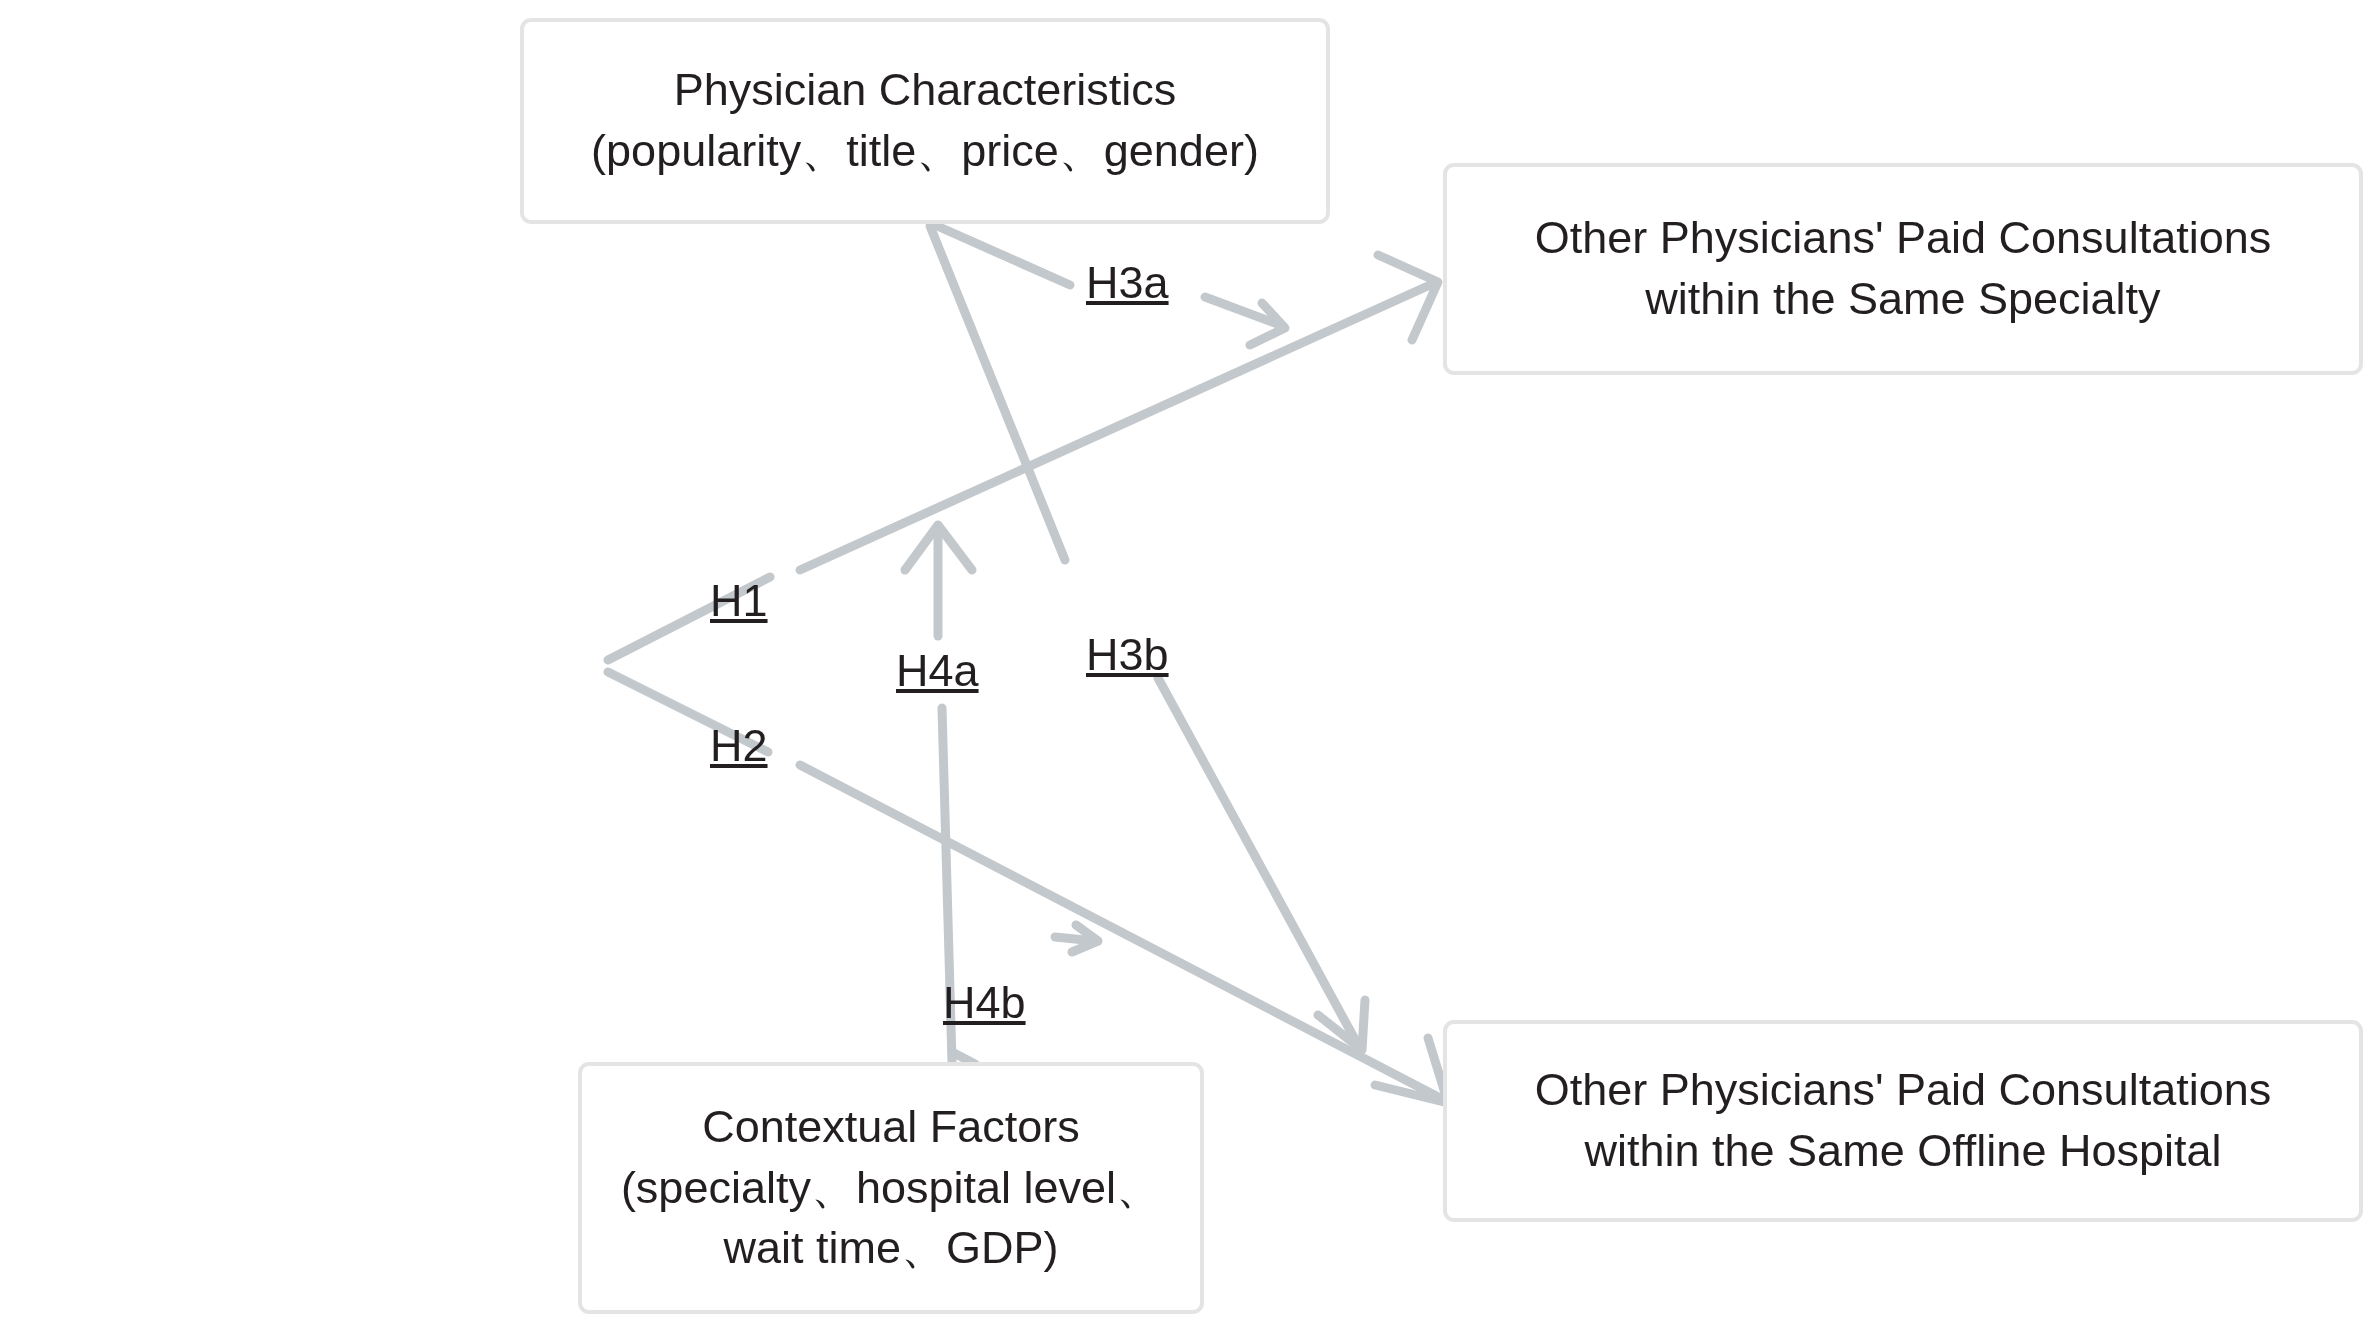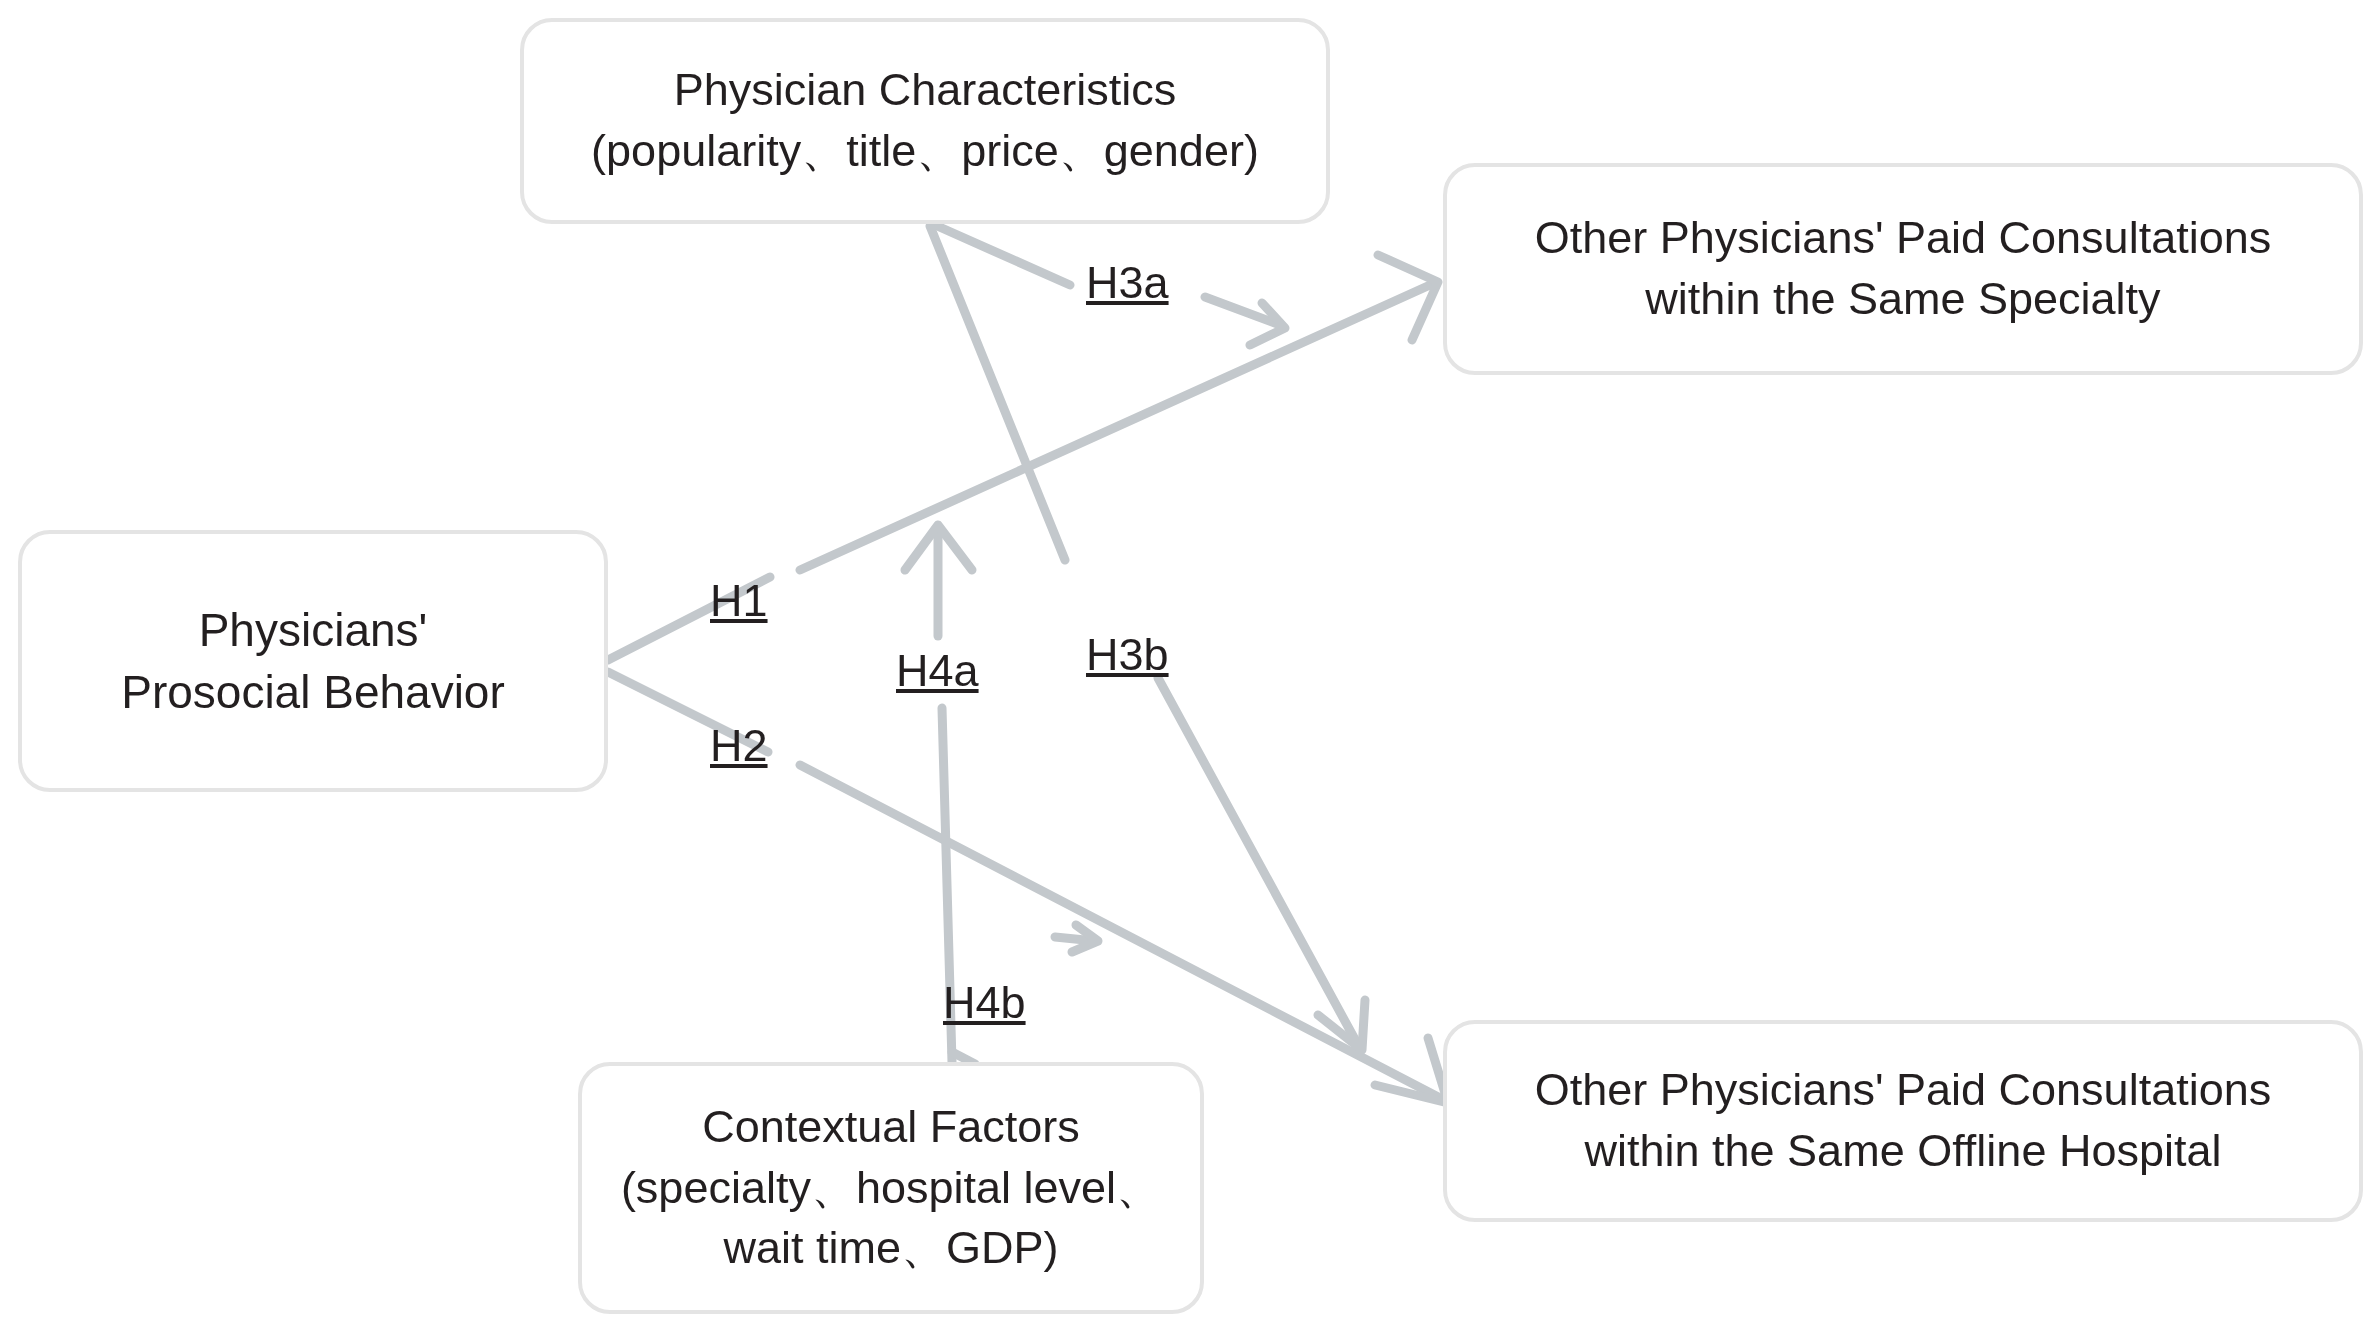--- a/index.html
+++ b/index.html
@@ -14,21 +14,21 @@
     height: 1331px;
     background: #ffffff;
     overflow: hidden;
     font-family: "Liberation Sans", sans-serif;
   }
   .node {
     position: absolute;
     box-sizing: border-box;
     background: #ffffff;
     border: 4px solid #e4e4e4;
-    border-radius: 32px;
+    border-radius: 11px;
     display: flex;
     align-items: center;
     justify-content: center;
     text-align: center;
     color: #231f20;
     line-height: 1.35;
     white-space: pre-line;
     padding: 6px 16px;
   }
   #node-physician-characteristics {
@@ -119,24 +119,20 @@
   <div class="node" id="node-physician-characteristics">
     <span>Physician Characteristics
 (popularity、title、price、gender)</span>
   </div>
 
   <div class="node" id="node-same-specialty">
     <span>Other Physicians' Paid Consultations
 within the Same Specialty</span>
   </div>
 
-  <div class="node" id="node-prosocial-behavior">
-    <span>Physicians'
-Prosocial Behavior</span>
-  </div>
 
   <div class="node" id="node-contextual-factors">
     <span>Contextual Factors
 (specialty、hospital level、
 wait time、GDP)</span>
   </div>
 
   <div class="node" id="node-same-hospital">
     <span>Other Physicians' Paid Consultations
 within the Same Offline Hospital</span>

